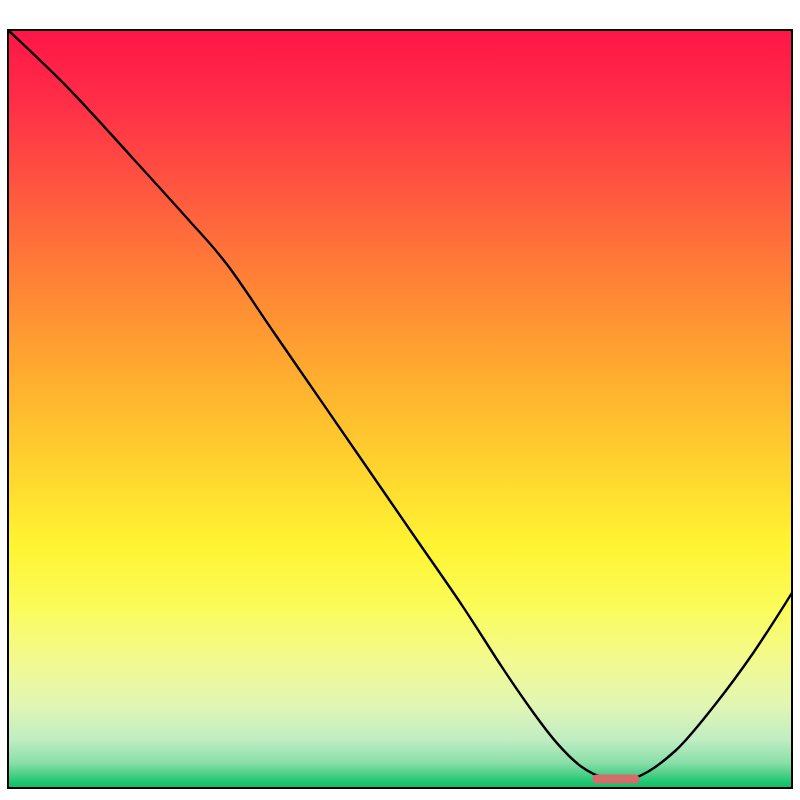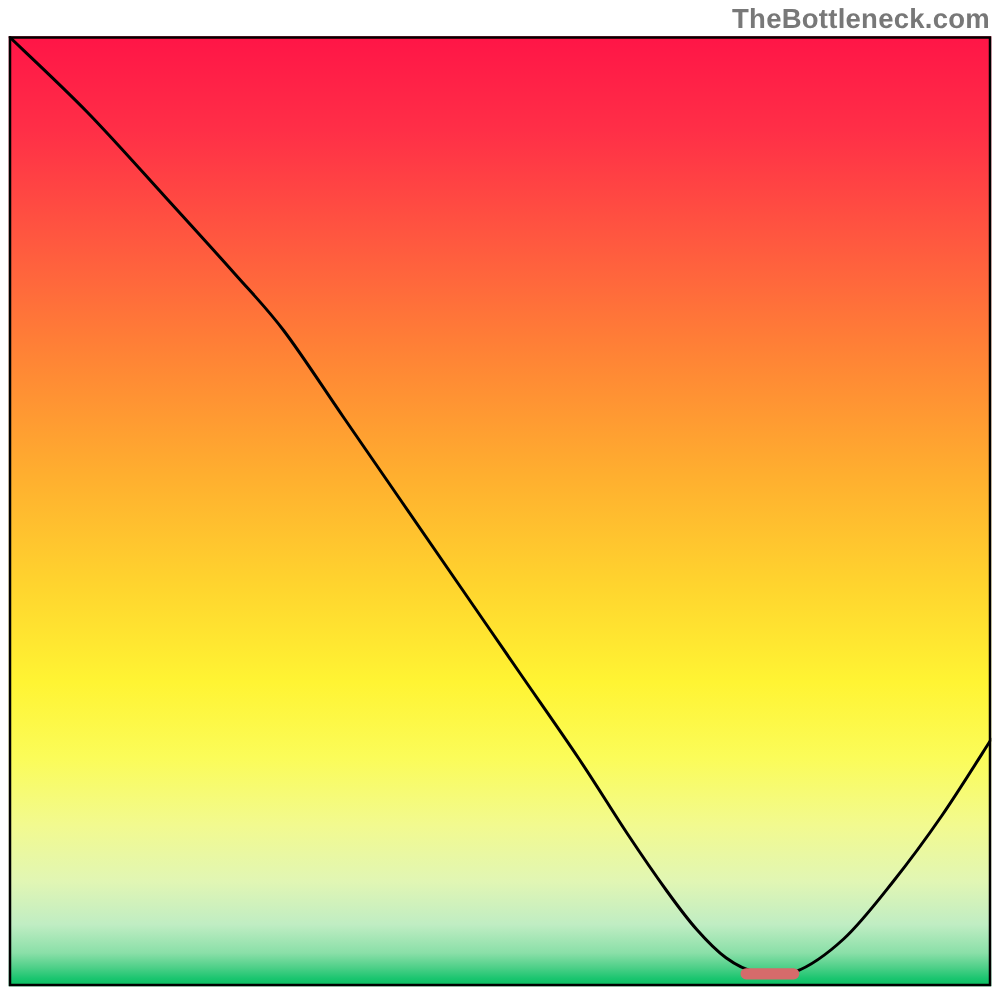--- a/index.html
+++ b/index.html
@@ -74,21 +74,20 @@
     font-weight: bold;
     color: #787878;
     letter-spacing: 0.2px;
   }
 </style>
 </head>
 <body>
 
 <div class="chart-container">
 
-  <div class="watermark">TheBottleneck.com</div>
 
   <div class="plot-area">
     <div class="gradient"></div>
 
     <svg class="curve" viewBox="0 0 786 760" preserveAspectRatio="none">
       <path id="curve-path" fill="none" stroke="#000000" stroke-width="2.4" stroke-linecap="round" stroke-linejoin="round" d="M 0 0 C 10.48 10.133333333333326 41.92 39.26666666666661 62.88 60.799999999999955 C 83.84 82.3333333333333 106.11 107.6666666666667 125.76 129.20000000000005 C 145.41 150.73333333333338 165.06 172.26666666666668 180.78 190 C 196.5 207.73333333333332 205.67000000000002 216.60000000000002 220.08 235.60000000000002 C 234.49 254.60000000000002 251.52 281.2 267.24 304 C 282.96000000000004 326.8 298.68000000000006 349.59999999999997 314.40000000000003 372.4 C 330.12 395.2 345.84000000000003 418 361.56 440.8 C 377.28 463.6 393 486.4 408.72 509.2 C 424.44000000000005 532 441.47 556.0666666666667 455.88 577.6 C 470.28999999999996 599.1333333333333 483.39 620.6666666666666 495.18 638.4 C 506.97 656.1333333333333 517.45 671.3333333333334 526.62 684 C 535.79 696.6666666666666 542.3399999999999 705.5333333333333 550.1999999999999 714.4 C 558.06 723.2666666666667 565.92 731.5 573.78 737.2 C 581.64 742.9000000000001 588.19 746.7 597.36 748.6 C 606.53 750.5 617.0100000000001 753.0333333333333 628.8000000000001 748.6 C 640.59 744.1666666666667 655 734.0333333333333 668.1 722 C 681.2 709.9666666666667 694.3 692.8666666666667 707.4 676.4 C 720.5 659.9333333333333 733.5999999999999 642.2 746.6999999999999 623.2 C 759.8 604.2 779.45 572.5333333333333 786 562.4"></path>
     </svg>
 
     <div class="marker" id="marker" style="left: 609.15px; top: 750.12px; width: 47.16px;"></div>
 

